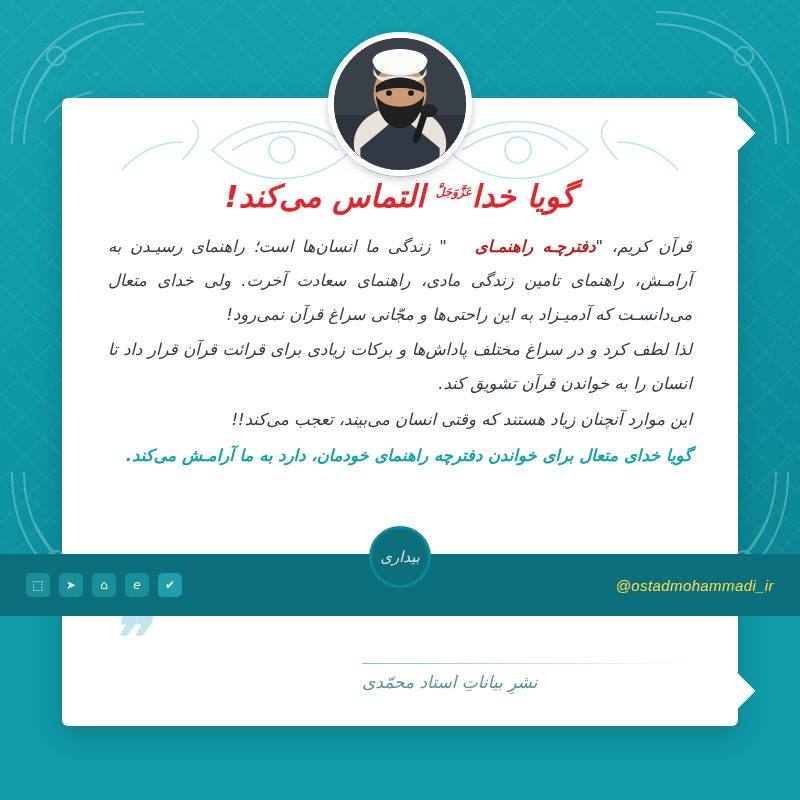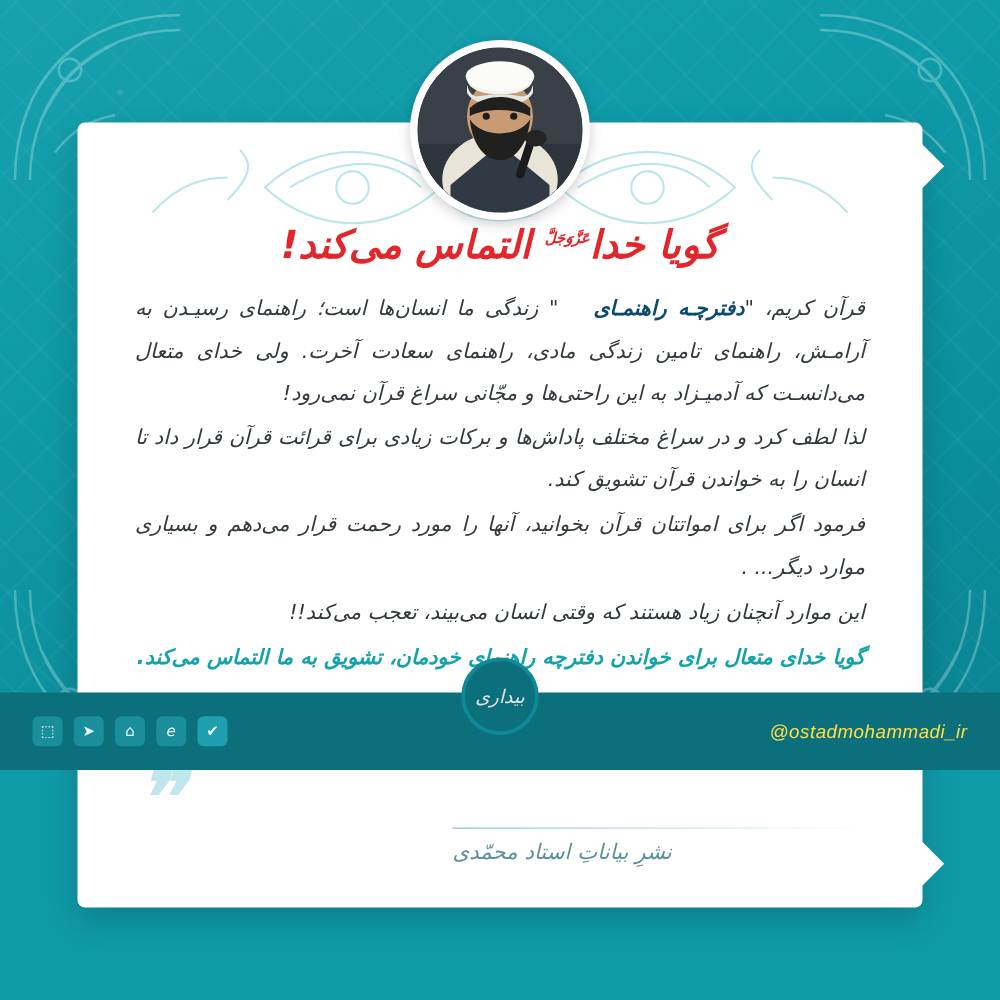--- a/index.html
+++ b/index.html
@@ -122,21 +122,21 @@
     left: 46px;
     right: 46px;
     direction: rtl;
     text-align: justify;
     text-align-last: right;
     color: #333a3e;
     font-size: 16.5px;
     line-height: 2.05;
   }
   .body-text p { margin: 0 0 2px 0; }
-  .hl-blue { color: #0c4a6e; font-weight: bold; margin-left: 28px; }
+  .hl-blue { color: #b91c1c; font-weight: bold; margin-left: 28px; }
   .hl-teal { color: #13a3ab; font-weight: bold; }
 
   .quote-mark {
     position: absolute;
     left: 46px;
     bottom: 52px;
     font-size: 72px;
     line-height: 1;
     color: #bfe6ea;
     font-family: "DejaVu Serif", "Liberation Serif", serif;
@@ -312,23 +312,22 @@
       </svg>
     </div>
 
     <div class="title">
       <span>گویا خدا</span><span class="sup">عَزَّوَجَلَّ</span> <span>التماس می‌کند!</span>
     </div>
 
     <div class="body-text" id="body-text">
         <p><span>قرآن کریم، "</span><span class="hl-blue">دفترچـه راهنمـای</span><span>" زندگی ما انسان‌ها است؛ راهنمای رسیـدن به آرامـش، راهنمای تامین زندگی مادی، راهنمای سعادت آخرت. ولی خدای متعال می‌دانسـت که آدمیـزاد به این راحتی‌ها و مجّانی سراغ قرآن نمی‌رود!</span></p>
         <p><span>لذا لطف کرد و در سراغ مختلف پاداش‌ها و برکات زیادی برای قرائت قرآن قرار داد تا انسان را به خواندن قرآن تشویق کند.</span></p>
-        <p><span>فرمود اگر برای امواتتان قرآن بخوانید، آنها را مورد رحمت قرار می‌دهم و بسیاری موارد دیگر... .</span></p>
         <p><span>این موارد آنچنان زیاد هستند که وقتی انسان می‌بیند، تعجب می‌کند!!</span></p>
-        <p><span class="hl-teal">گویا خدای متعال برای خواندن دفترچه راهنمای خودمان، تشویق به ما التماس می‌کند.</span></p>
+        <p><span class="hl-teal">گویا خدای متعال برای خواندن دفترچه راهنمای خودمان، دارد به ما آرامـش می‌کند.</span></p>
       </div>
 
     <div class="quote-mark">❞</div>
 
     <div class="signature">
       <div class="sig-rule"></div>
       <div class="sig-text">نشرِ بیاناتِ استاد محمّدی</div>
     </div>
   </div>
 

